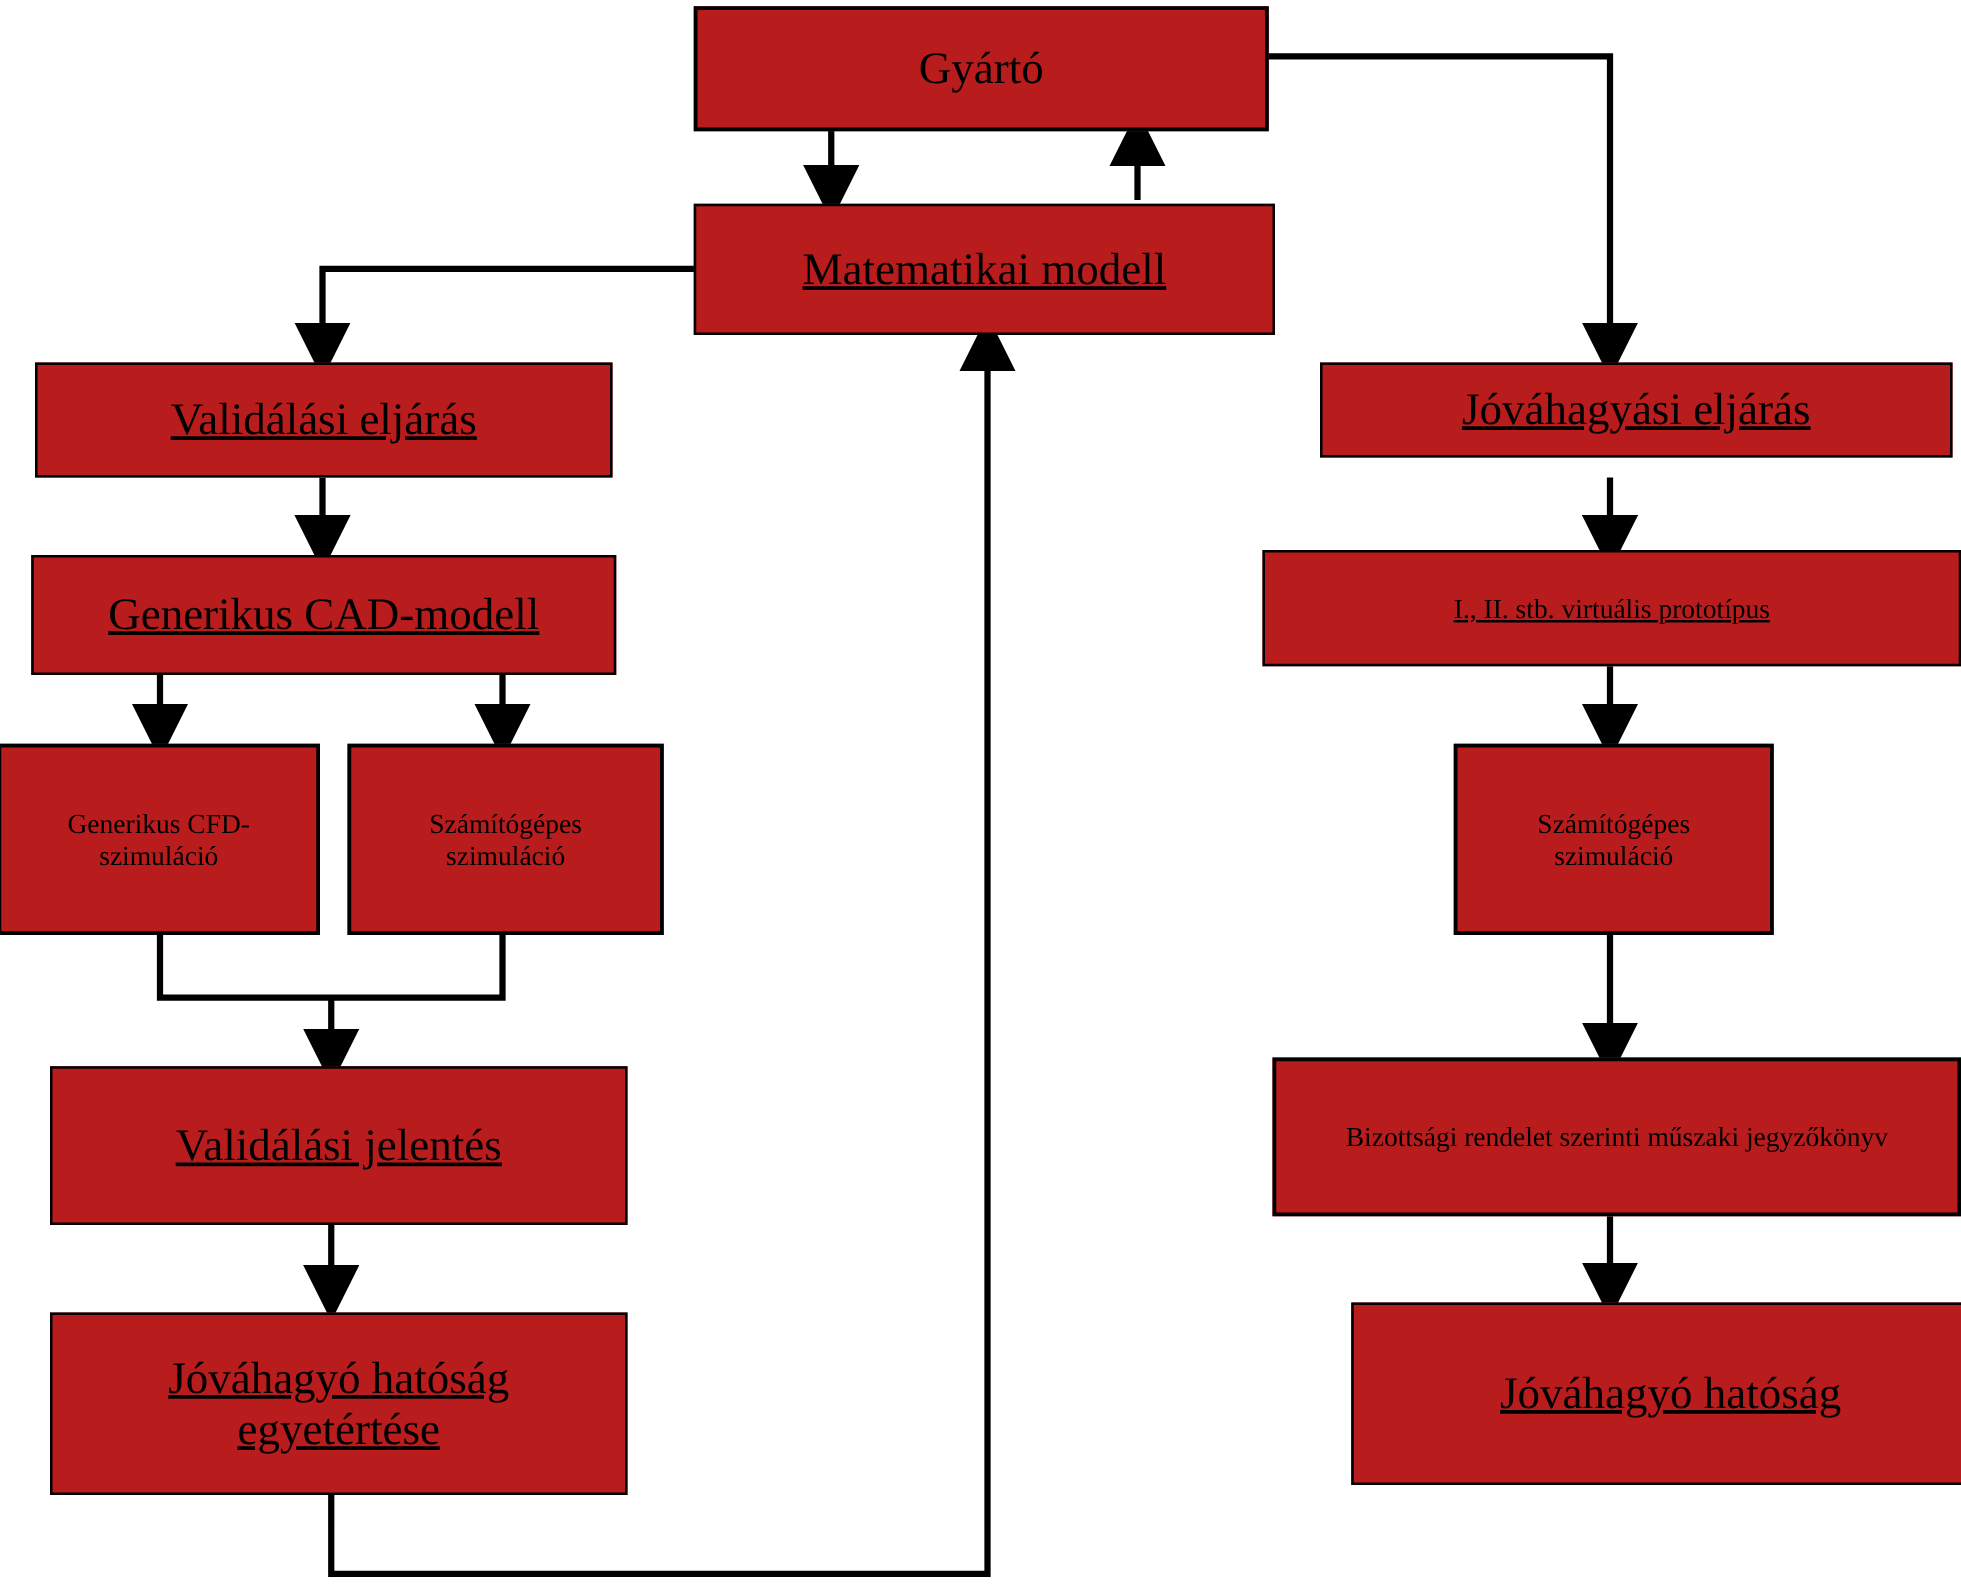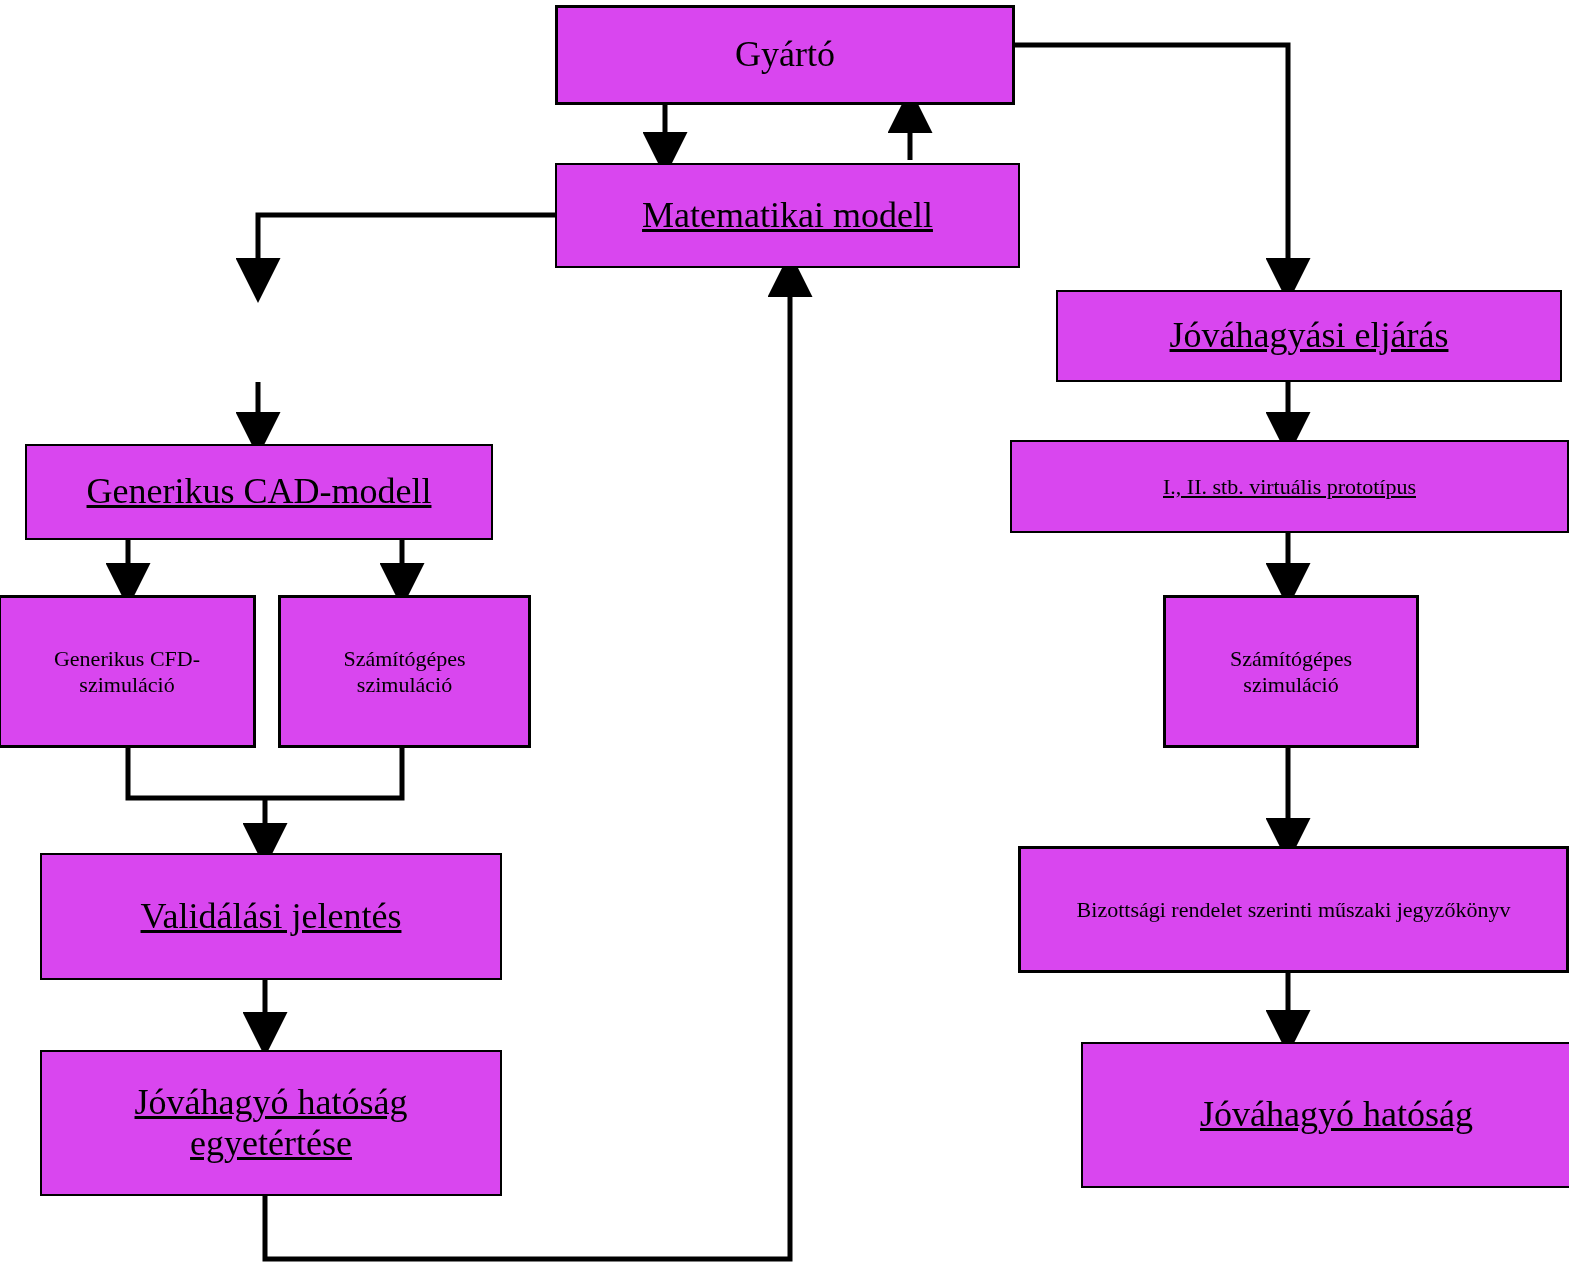--- a/index.html
+++ b/index.html
@@ -13,21 +13,21 @@
   #diagram {
     position: relative;
     width: 1569px;
     height: 1270px;
     background: #ffffff;
     overflow: hidden;
   }
   .node {
     position: absolute;
     box-sizing: border-box;
-    background: #d946ef;
+    background: #b91c1c;
     border: 3px solid #000000;
     display: flex;
     align-items: center;
     justify-content: center;
     text-align: center;
     color: #000000;
     line-height: 1.15;
     padding: 2px 17px;
   }
   .node span {
@@ -91,22 +91,25 @@
   </svg>
 
   <div class="node fs-36" style="left:555px; top:5px; width:460px; height:100px;">
     <span>Gyártó</span>
   </div>
 
   <div class="node fs-36 thin" style="left:555px; top:163px; width:465px; height:105px;">
     <span>Matematikai modell</span>
   </div>
 
+  <div class="node fs-36 thin" style="left:28px; top:290px; width:462px; height:92px;">
+    <span>Validálási eljárás</span>
+  </div>
 
-  <div class="node fs-36 thin" style="left:1056px; top:290px; width:506px; height:92px;">
+  <div class="node fs-36 thin" style="left:1056px; top:290px; width:506px; height:76px;">
     <span>Jóváhagyási eljárás</span>
   </div>
 
   <div class="node fs-36 thin" style="left:25px; top:444px; width:468px; height:96px;">
     <span>Generikus CAD-modell</span>
   </div>
 
   <div class="node fs-34 thin" style="left:1010px; top:440px; width:559px; height:93px;">
     <span>I., II. stb. virtuális prototípus</span>
   </div>

